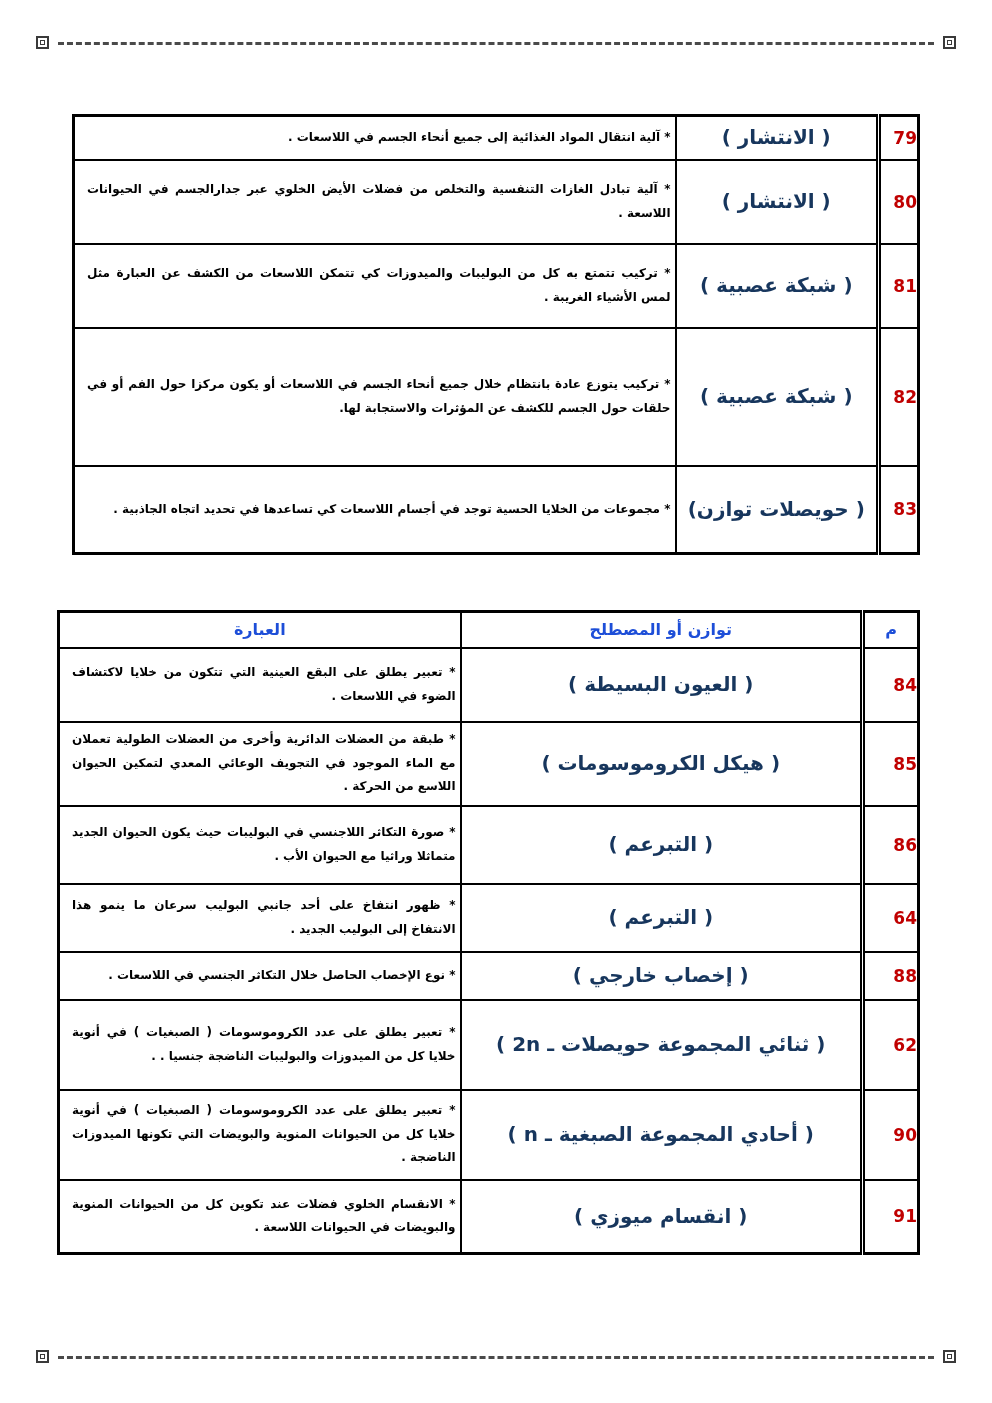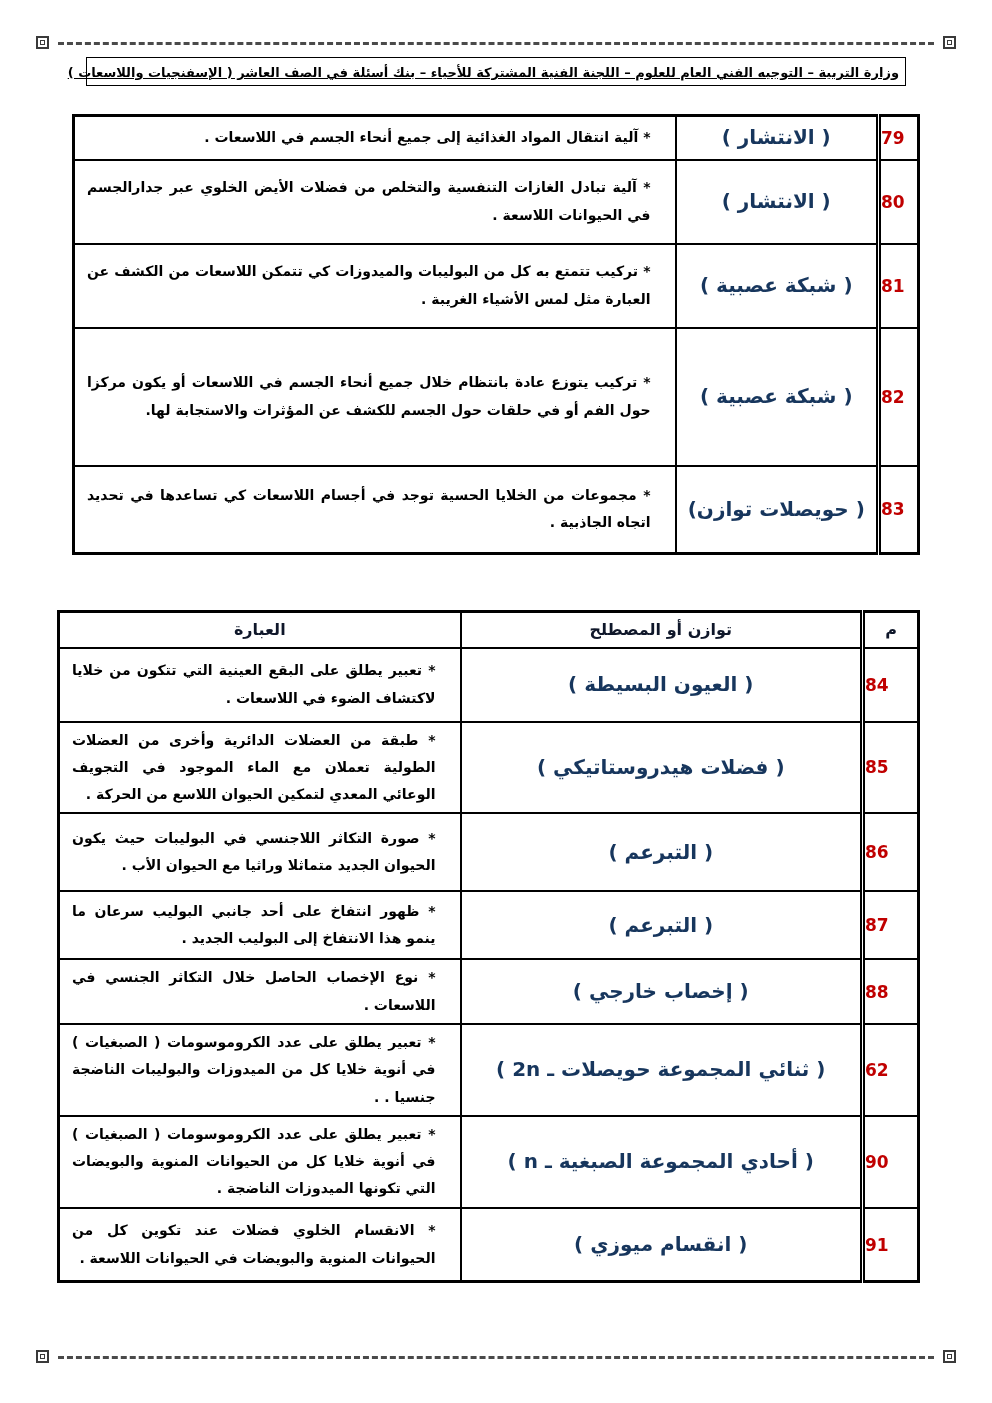--- a/index.html
+++ b/index.html
@@ -48,21 +48,21 @@
     background:#fff;
     border:3px solid #000;
     table-layout:fixed;
   }
   .qtable td, .qtable th { border:2px solid #000; vertical-align:middle; }
 
   table.t1 { top:114px; right:72px; width:848px; }
   table.t2 { top:610px; right:72px; width:863px; }
 
   td.num, th.num-h {
-    text-align:left;
+    text-align:right;
     color:#c00000;
     font-weight:bold;
     font-size:17px;
     border-left:5px double #000; 
     background:#fff;
   }
   .t1 td.num { width:40px; }
   .t2 td.num, .t2 th.num-h { width:56px; }
 
   td.term {
@@ -73,48 +73,45 @@
     font-size:20px;
     line-height:1.45;
     padding:3px 5px;
   }
   .t1 td.term { width:203px; }
 
   td.stmt {
     text-align:justify;
     color:#000;
     font-weight:bold;
-    font-size:14px;
+    font-size:12px;
     line-height:1.95;
-    padding:4px 24px 4px 12px;
+    padding:4px 4px 4px 12px;
   }
 
   th.stmt-h, th.term-h, th.num-h {
     text-align:center;
-    color:#0f172a;
+    color:#1d4ed8;
     font-weight:bold;
     font-size:16px;
     background:#fff;
   }
 </style>
 </head>
 <body>
 
 <div class="page">
 
   <span class="corner tl"></span>
   <span class="corner tr"></span>
   <span class="corner bl"></span>
   <span class="corner br"></span>
   <div class="frame-line top"></div>
   <div class="frame-line bottom"></div>
 
-  <div class="header-box">
-    <span class="header-text">وزارة التربية – التوجيه الفني العام للعلوم – اللجنة الفنية المشتركة للأحياء – بنك أسئلة في الصف العاشر  ( الإسفنجيات واللاسعات )</span>
-  </div>
 
   <table class="qtable t1">
     <tbody>
       <tr style="height:44px;">
         <td class="num">79</td>
         <td class="term">( الانتشار )</td>
         <td class="stmt">* آلية انتقال المواد الغذائية إلى جميع أنحاء الجسم في اللاسعات .</td>
       </tr>
       <tr style="height:84px;">
         <td class="num">80</td>
@@ -146,30 +143,30 @@
         <th class="term-h">توازن أو المصطلح</th>
         <th class="stmt-h">العبارة</th>
       </tr>
       <tr style="height:74px;">
         <td class="num">84</td>
         <td class="term">( العيون البسيطة )</td>
         <td class="stmt">* تعبير يطلق على البقع العينية التي تتكون من خلايا لاكتشاف الضوء في اللاسعات .</td>
       </tr>
       <tr style="height:84px;">
         <td class="num">85</td>
-        <td class="term">( فضلات هيدروستاتيكي )</td>
+        <td class="term">( هيكل الكروموسومات )</td>
         <td class="stmt">* طبقة من العضلات الدائرية وأخرى من العضلات الطولية تعملان مع الماء الموجود في التجويف الوعائي المعدي لتمكين الحيوان اللاسع من الحركة .</td>
       </tr>
       <tr style="height:78px;">
         <td class="num">86</td>
         <td class="term">( التبرعم )</td>
         <td class="stmt">* صورة التكاثر اللاجنسي في البوليبات حيث يكون الحيوان الجديد متماثلا وراثيا مع الحيوان الأب .</td>
       </tr>
       <tr style="height:68px;">
-        <td class="num">87</td>
+        <td class="num">64</td>
         <td class="term">( التبرعم )</td>
         <td class="stmt">* ظهور انتفاخ على أحد جانبي البوليب سرعان ما ينمو هذا الانتفاخ إلى البوليب الجديد .</td>
       </tr>
       <tr style="height:48px;">
         <td class="num">88</td>
         <td class="term">( إخصاب خارجي )</td>
         <td class="stmt">* نوع الإخصاب الحاصل خلال التكاثر الجنسي في اللاسعات .</td>
       </tr>
       <tr style="height:90px;">
         <td class="num">62</td>

